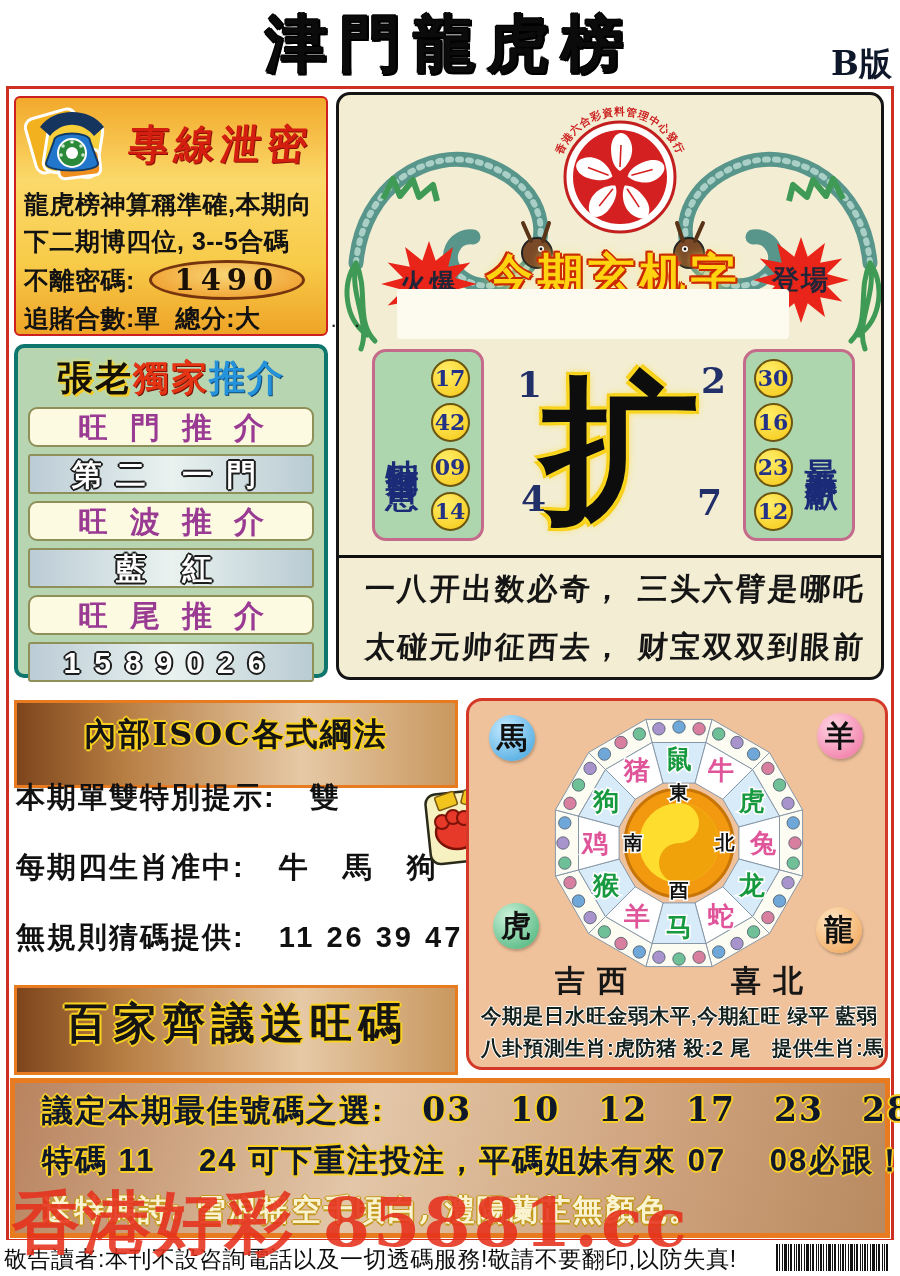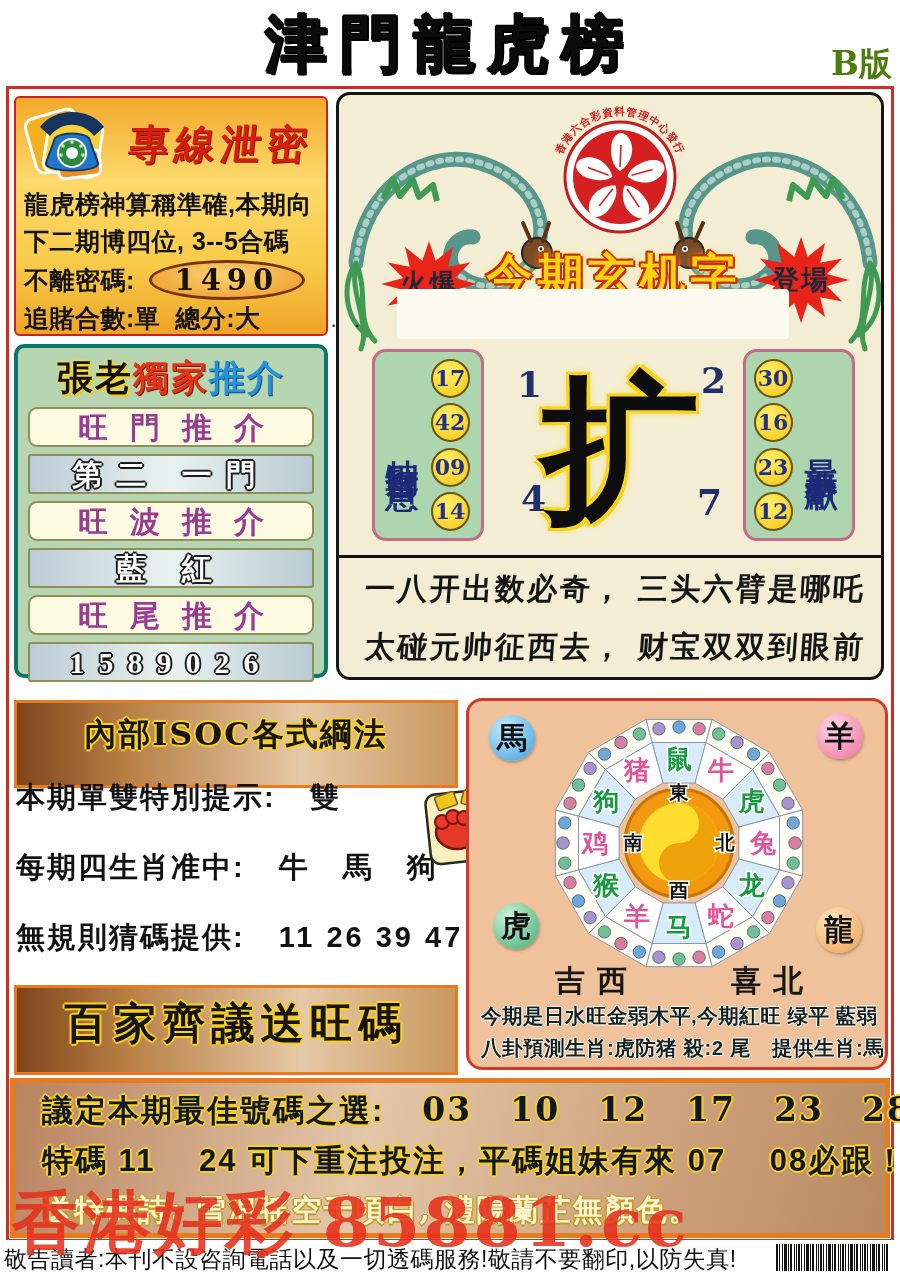--- a/index.html
+++ b/index.html
@@ -17,21 +17,21 @@
     left: 0; top: 2px; width: 100%;
     text-align: center;
     font-family: "DejaVu Serif", serif;
     font-size: 62px; font-weight: 900;
     letter-spacing: 12px; color: #0b0b0b;
     text-shadow: 2px 0 #000, 0 2px #000, 2px 2px #000, -1px 0 #000, 0 -1px #000;
   }
   .edition {
     right: 8px; top: 42px;
     font-family: "DejaVu Serif", serif;
-    color: #4d7c0f; font-size: 33px; font-weight: 900;
+    color: #0f172a; font-size: 33px; font-weight: 900;
   }
 
   
   .main-frame {
     left: 6px; top: 86px; width: 888px; height: 1156px;
     border: 3px solid #cf2f20;
   }
 
   
   .hotline {
@@ -84,21 +84,21 @@
   }
   .row-label {
     background: #fcfae0; color: #993a93;
     font-size: 30px; letter-spacing: 22px; padding-left: 22px; border-radius: 9px;
   }
   .row-value {
     background: linear-gradient(90deg,#bcccd6,#e9f2ef 50%,#b9cbd3);
     color: #ffffff; font-size: 30px; letter-spacing: 14px; 
     text-shadow: -2px 0 #1c1c1c, 2px 0 #1c1c1c, 0 -2px #1c1c1c, 0 2px #1c1c1c,
                  -1px -1px #1c1c1c, 1px 1px #1c1c1c, 1px -1px #1c1c1c, -1px 1px #1c1c1c;
-    font-family: Liberation Serif, serif;
+    font-family: Liberation Sans, sans-serif;
   }
 
   
   .mystery {
     left: 336px; top: 92px; width: 548px; height: 588px;
     background: #f3edd3; border: 3px solid #151515; border-radius: 14px;
     overflow: hidden;
   }
   .dragons-svg { left: 0; top: 0; }
   .emblem-svg { left: 206px; top: 2px; }

